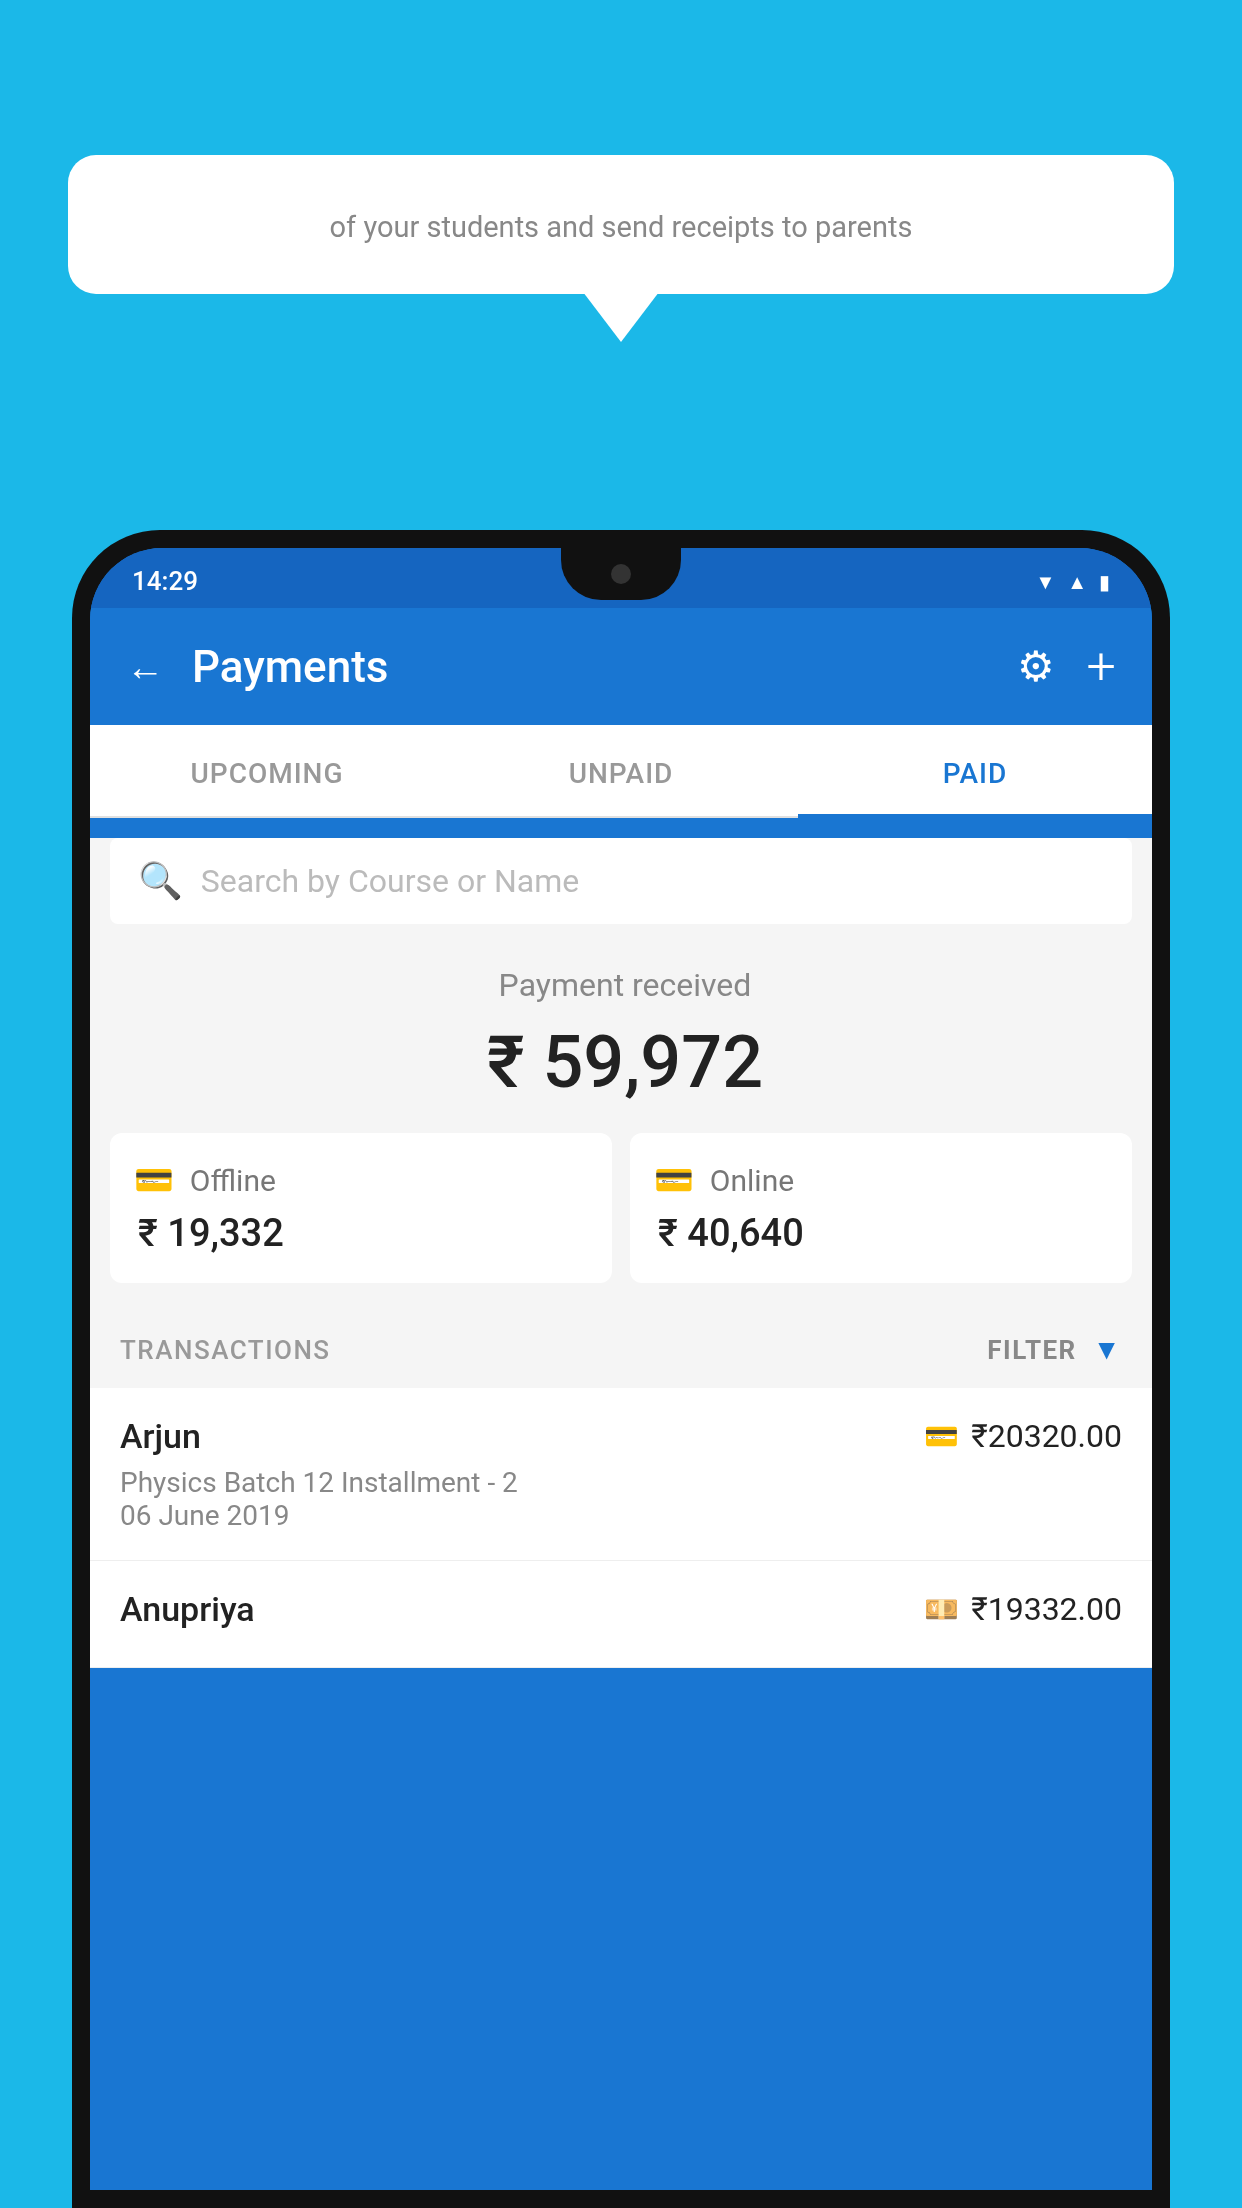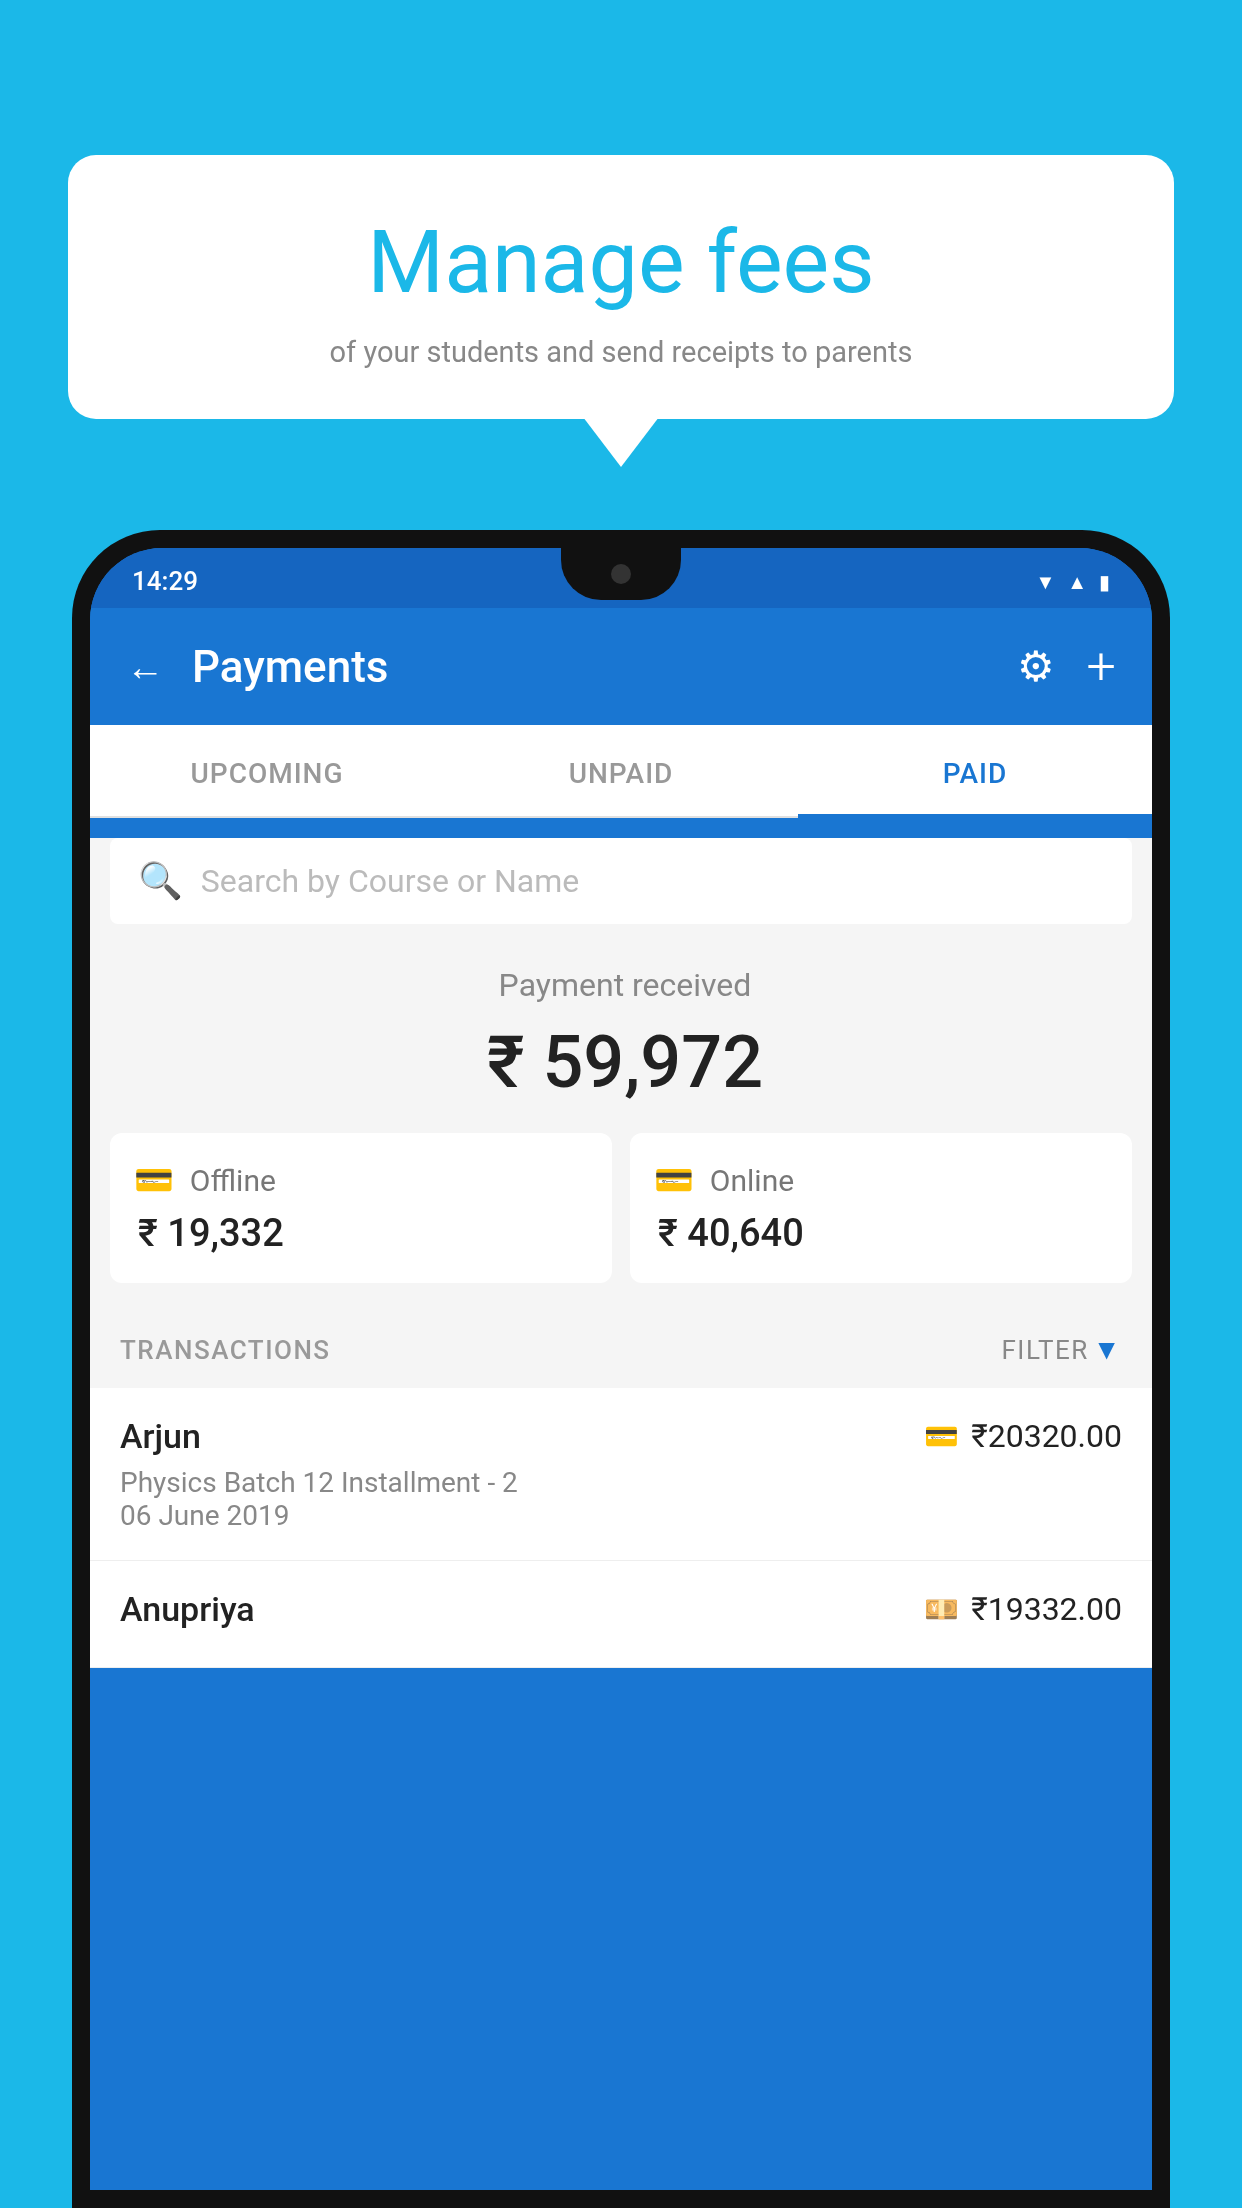--- a/index.html
+++ b/index.html
@@ -294,25 +294,25 @@
     .transactions-label {
       font-size: 26px;
       color: #999;
       letter-spacing: 1.5px;
       font-weight: 500;
     }
 
     .filter-btn {
       display: flex;
       align-items: center;
-      gap: 4px;
+      gap: 16px;
       color: #888;
       font-size: 26px;
       letter-spacing: 1.5px;
-      font-weight: 400;
+      font-weight: 700;
     }
 
     .filter-icon {
       color: #1976d2;
       font-size: 28px;
     }
 
     
     .transaction-list {
       background: white;
@@ -372,21 +372,20 @@
     
     .wifi-icon::before { content: '▼'; font-size: 20px; }
     .signal-icon::before { content: '▲'; font-size: 20px; }
     .battery-icon::before { content: '▮'; font-size: 20px; }
   </style>
 </head>
 <body>
 
 <div class="speech-bubble-container">
   <div class="speech-bubble">
-    <div class="bubble-title">Manage fees</div>
     <div class="bubble-subtitle">of your students and send receipts to parents</div>
   </div>
 </div>
 
 <div class="phone-frame">
   <div class="phone-inner">
 
     <div class="notch">
       <div class="notch-camera"></div>
     </div>

